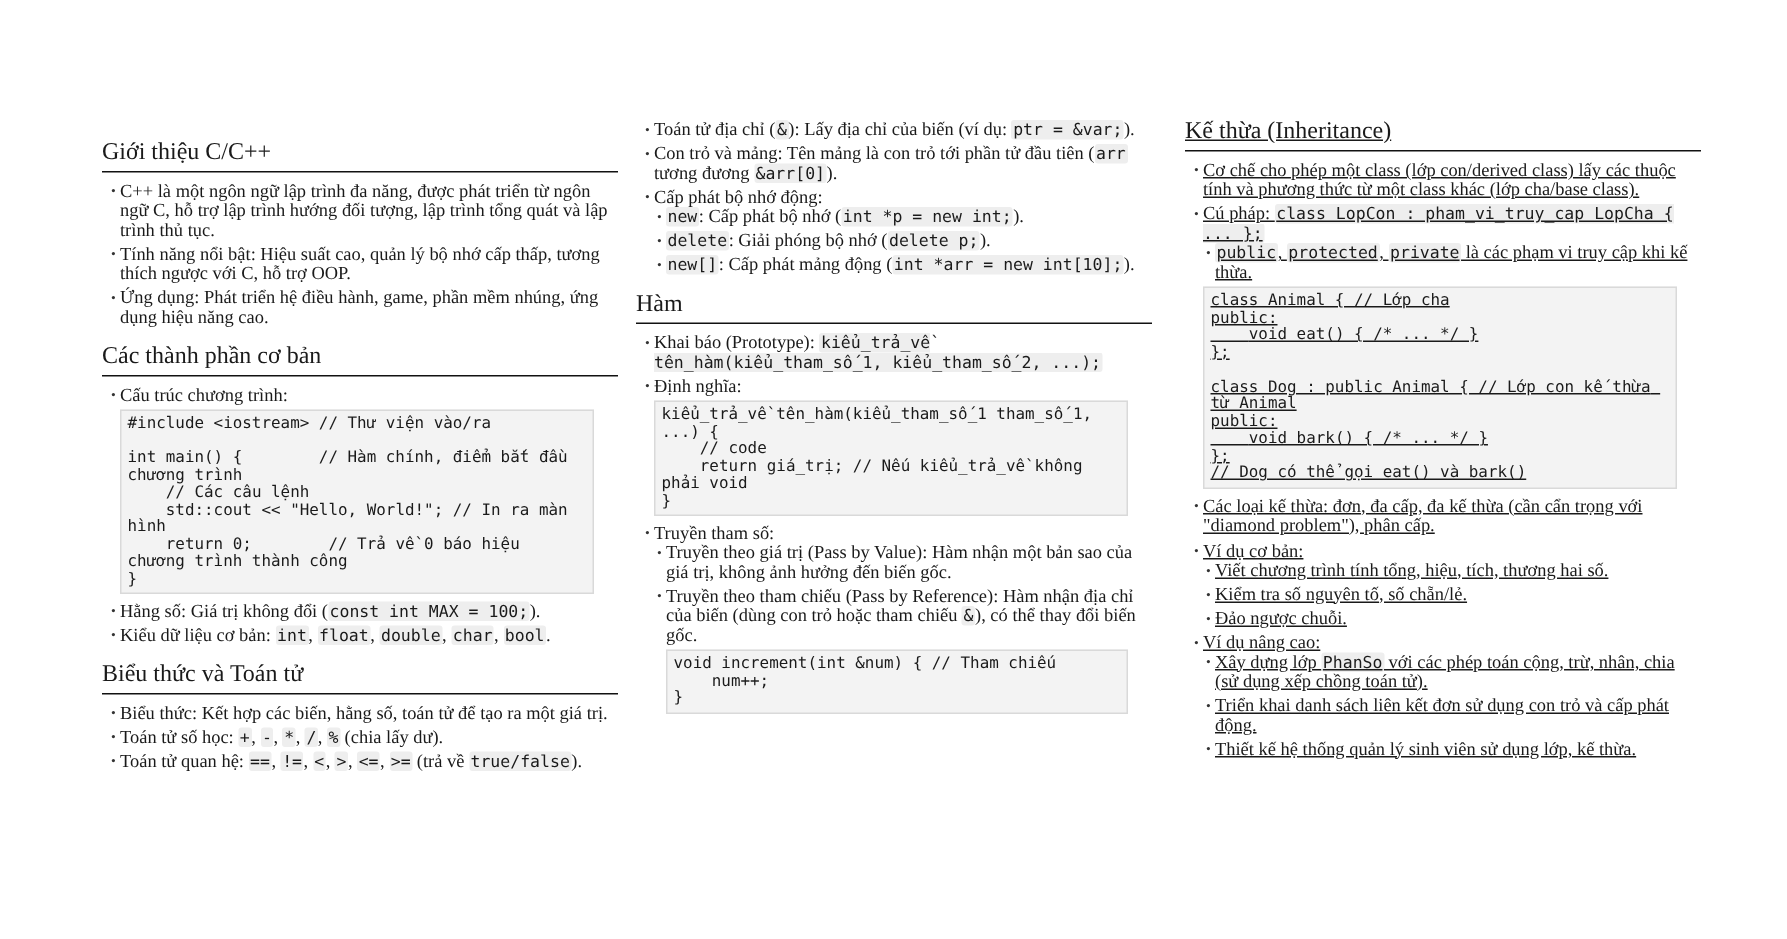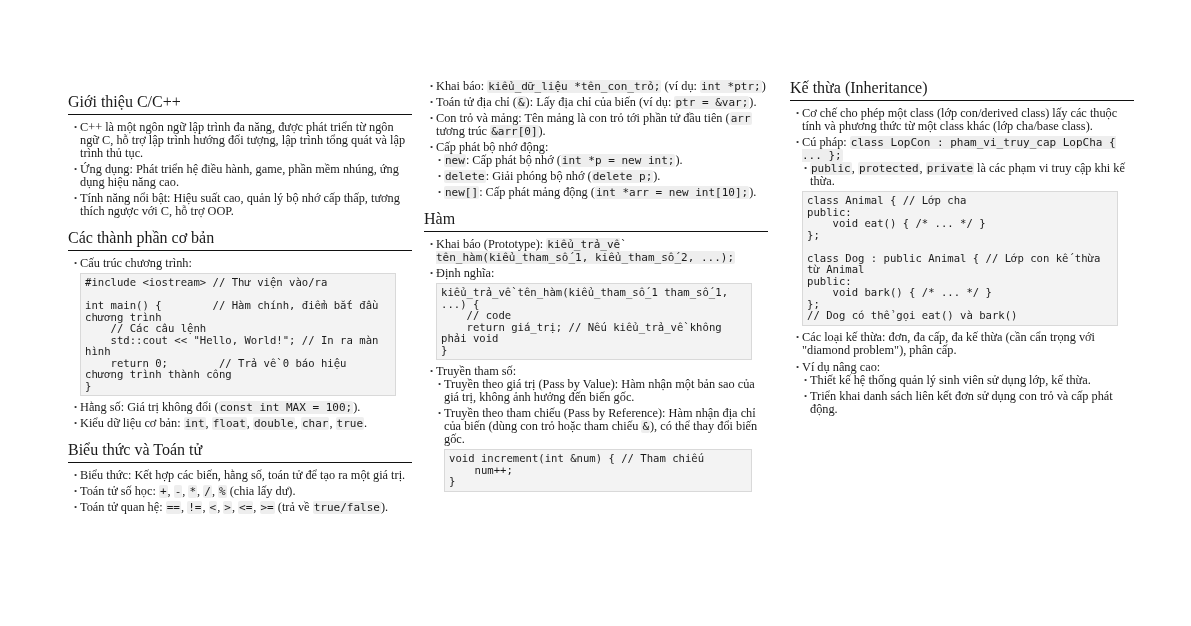--- a/index.html
+++ b/index.html
@@ -4,21 +4,21 @@
 <style>
   html, body { margin: 0; padding: 0; background: #ffffff; }
   body {
     width: 1191px; height: 626px; overflow: hidden; position: relative;
     font-family: "Liberation Serif", serif; color: #1a1a1a;
     font-size: 12.3px; line-height: 13px;
   }
   .col { position: absolute; top: 0; }
   .col1 { left: 68px; width: 344px; top: 92px; }
   .col2 { left: 424px; width: 344px; top: 80px; }
-  .col3 { left: 790px; width: 344px; top: 78px; }
+  .col3 { left: 790px; width: 344px; top: 78px; text-decoration: underline; }
   h2 {
     font-family: "Liberation Serif", serif; font-weight: normal;
     font-size: 16px; line-height: 20px; margin: 0 0 6px 0;
     padding-bottom: 2px; border-bottom: 1.5px solid #111;
   }
   h2.spaced { margin-top: 10px; }
   ul { list-style: none; margin: 0 0 4px 0; padding: 0 0 0 12px; }
   ul ul { padding-left: 8px; margin-bottom: 0; }
   li { position: relative; margin: 0 0 3px 0; }
   li::before {
@@ -34,53 +34,52 @@
     padding: 3px 4px; white-space: pre-wrap; word-break: break-word;
   }
 </style>
 </head>
 <body>
 
 <div class="col col1">
   <h2>Giới thiệu C/C++</h2>
   <ul>
     <li>C++ là một ngôn ngữ lập trình đa năng, được phát triển từ ngôn ngữ C, hỗ trợ lập trình hướng đối tượng, lập trình tổng quát và lập trình thủ tục.</li>
+    <li>Tính năng nổi bật: Hiệu suất cao, quản lý bộ nhớ cấp thấp, tương thích ngược với C, hỗ trợ OOP.</li>
     <li>Ứng dụng: Phát triển hệ điều hành, game, phần mềm nhúng, ứng dụng hiệu năng cao.</li>
-    <li>Tính năng nổi bật: Hiệu suất cao, quản lý bộ nhớ cấp thấp, tương thích ngược với C, hỗ trợ OOP.</li>
   </ul>
 
   <h2 class="spaced">Các thành phần cơ bản</h2>
   <ul>
     <li>
       <span>Cấu trúc chương trình:</span>
       <pre>#include &lt;iostream&gt; // Thư viện vào/ra
 
 int main() {        // Hàm chính, điểm bắt đầu chương trình
     // Các câu lệnh
     std::cout &lt;&lt; "Hello, World!"; // In ra màn hình
     return 0;        // Trả về 0 báo hiệu chương trình thành công
 }</pre>
     </li>
     <li><span>Hằng số: Giá trị không đổi (</span><code>const int MAX = 100;</code><span>).</span></li>
-    <li><span>Kiểu dữ liệu cơ bản: </span><code>int</code>, <code>float</code>, <code>double</code>, <code>char</code>, <code>true</code>.</li>
+    <li><span>Kiểu dữ liệu cơ bản: </span><code>int</code>, <code>float</code>, <code>double</code>, <code>char</code>, <code>bool</code>.</li>
   </ul>
 
   <h2 class="spaced">Biểu thức và Toán tử</h2>
   <ul>
     <li>Biểu thức: Kết hợp các biến, hằng số, toán tử để tạo ra một giá trị.</li>
     <li><span>Toán tử số học: </span><code>+</code>, <code>-</code>, <code>*</code>, <code>/</code>, <code>%</code><span> (chia lấy dư).</span></li>
     <li><span>Toán tử quan hệ: </span><code>==</code>, <code>!=</code>, <code>&lt;</code>, <code>&gt;</code>, <code>&lt;=</code>, <code>&gt;=</code><span> (trả về </span><code>true/false</code><span>).</span></li>
   </ul>
 </div>
 
 <div class="col col2">
   <ul>
-    <li><span>Khai báo: </span><code>kiểu_dữ_liệu *tên_con_trỏ;</code><span> (ví dụ: </span><code>int *ptr;</code><span>)</span></li>
     <li><span>Toán tử địa chỉ (</span><code>&amp;</code><span>): Lấy địa chỉ của biến (ví dụ: </span><code>ptr = &amp;var;</code><span>).</span></li>
-    <li><span>Con trỏ và mảng: Tên mảng là con trỏ tới phần tử đầu tiên (</span><code>arr</code><span> tương trúc </span><code>&amp;arr[0]</code><span>).</span></li>
+    <li><span>Con trỏ và mảng: Tên mảng là con trỏ tới phần tử đầu tiên (</span><code>arr</code><span> tương đương </span><code>&amp;arr[0]</code><span>).</span></li>
     <li>
       <span>Cấp phát bộ nhớ động:</span>
       <ul>
         <li><code>new</code><span>: Cấp phát bộ nhớ (</span><code>int *p = new int;</code><span>).</span></li>
         <li><code>delete</code><span>: Giải phóng bộ nhớ (</span><code>delete p;</code><span>).</span></li>
         <li><code>new[]</code><span>: Cấp phát mảng động (</span><code>int *arr = new int[10];</code><span>).</span></li>
       </ul>
     </li>
   </ul>
 
@@ -125,20 +124,29 @@
 public:
     void bark() { /* ... */ }
 };
 // Dog có thể gọi eat() và bark()</pre>
     </li>
     <li>Các loại kế thừa: đơn, đa cấp, đa kế thừa (cần cẩn trọng với "diamond problem"), phân cấp.</li>
   </ul>
 
   <ul>
     <li>
+      <span>Ví dụ cơ bản:</span>
+      <ul>
+        <li>Viết chương trình tính tổng, hiệu, tích, thương hai số.</li>
+        <li>Kiểm tra số nguyên tố, số chẵn/lẻ.</li>
+        <li>Đảo ngược chuỗi.</li>
+      </ul>
+    </li>
+    <li>
       <span>Ví dụ nâng cao:</span>
       <ul>
+        <li><span>Xây dựng lớp </span><code>PhanSo</code><span> với các phép toán cộng, trừ, nhân, chia (sử dụng xếp chồng toán tử).</span></li>
+        <li>Triển khai danh sách liên kết đơn sử dụng con trỏ và cấp phát động.</li>
         <li>Thiết kế hệ thống quản lý sinh viên sử dụng lớp, kế thừa.</li>
-        <li>Triển khai danh sách liên kết đơn sử dụng con trỏ và cấp phát động.</li>
       </ul>
     </li>
   </ul>
 </div>
 
 </body></html>

